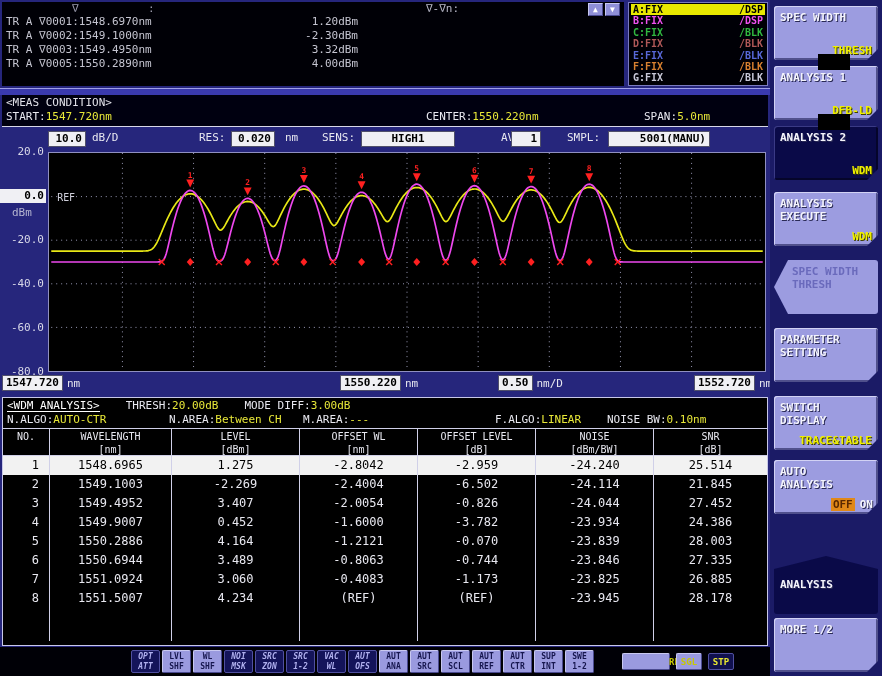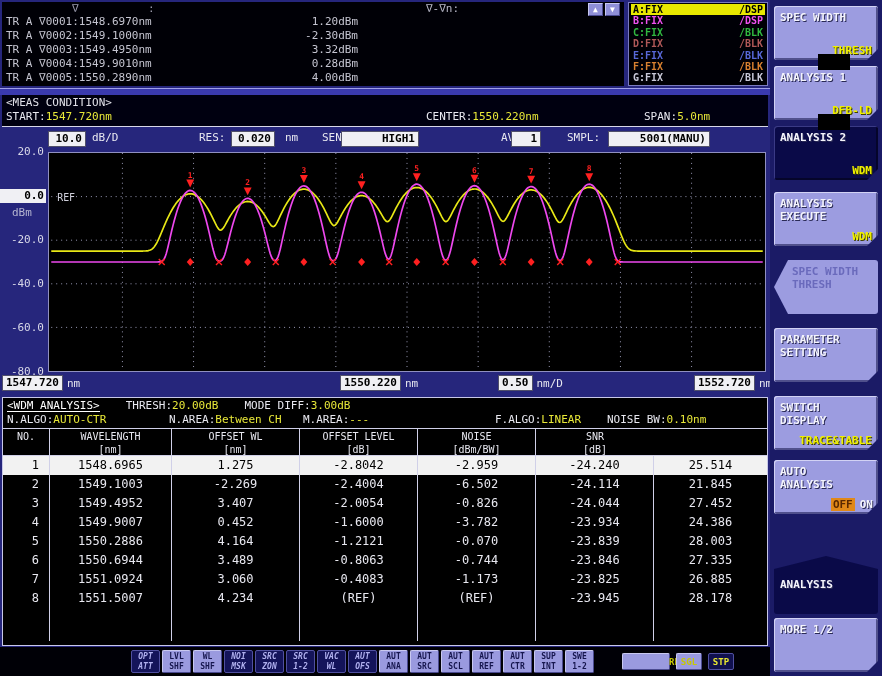--- a/index.html
+++ b/index.html
@@ -124,24 +124,20 @@
             </div>
             <div class="mrow">
               <span>TR A ∇0002:1549.1000nm</span>
               <span class="mlev">-2.30dBm</span>
             </div>
             <div class="mrow">
               <span>TR A ∇0003:1549.4950nm</span>
               <span class="mlev">3.32dBm</span>
             </div>
             <div class="mrow">
-              <span>TR A ∇0004:1549.9010nm</span>
-              <span class="mlev">0.28dBm</span>
-            </div>
-            <div class="mrow">
               <span>TR A ∇0005:1550.2890nm</span>
               <span class="mlev">4.00dBm</span>
             </div>
           </div>
         <div class="updown">
           <div class="arrow-btn">▲</div>
           <div class="arrow-btn">▼</div>
         </div>
       </div>
       <div class="trace-box" id="trace-status">
@@ -189,21 +185,21 @@
     </div>
 
     <div class="chart-zone">
       <div class="settings-row">
         <span class="wbox" style="left:48px;width:38px;">10.0</span>
         <span style="left:92px;">dB/D</span>
         <span style="left:199px;">RES:</span>
         <span class="wbox" style="left:231px;width:44px;">0.020</span>
         <span style="left:285px;">nm</span>
         <span style="left:322px;">SENS:</span>
-        <span class="wbox" style="left:341px;width:78px;text-align:right;">HIGH1</span>
+        <span class="wbox" style="left:361px;width:94px;text-align:center;">HIGH1</span>
         <span style="left:501px;">AVG:</span>
         <span class="wbox" style="left:511px;width:30px;">1</span>
         <span style="left:567px;">SMPL:</span>
         <span class="wbox" style="left:608px;width:102px;">5001(MANU)</span>
       </div>
 
       <div id="y-labels">
           <div class="ylabel" style="top: 18px;">20.0</div>
           <div class="ylabel refbox" style="top: 62px;">0.0</div>
           <div class="ylabel" style="top: 106px;">-20.0</div>
@@ -314,20 +310,24 @@
       <div class="wdm-hrow" id="wdm-head">
           <div class="wdm-hcell">
             <div>NO.</div>
             <div></div>
           </div>
           <div class="wdm-hcell">
             <div>WAVELENGTH</div>
             <div>[nm]</div>
           </div>
           <div class="wdm-hcell">
+            <div>LEVEL</div>
+            <div>[dBm]</div>
+          </div>
+          <div class="wdm-hcell">
             <div>OFFSET WL</div>
             <div>[nm]</div>
           </div>
           <div class="wdm-hcell">
             <div>OFFSET LEVEL</div>
             <div>[dB]</div>
           </div>
           <div class="wdm-hcell">
             <div>NOISE</div>
             <div>[dBm/BW]</div>

